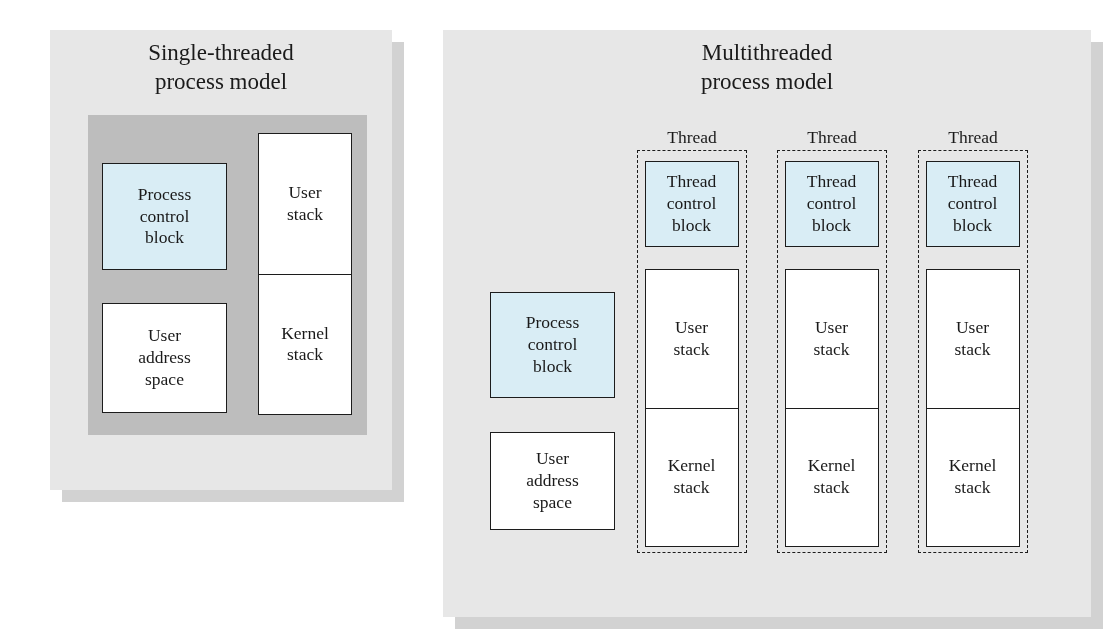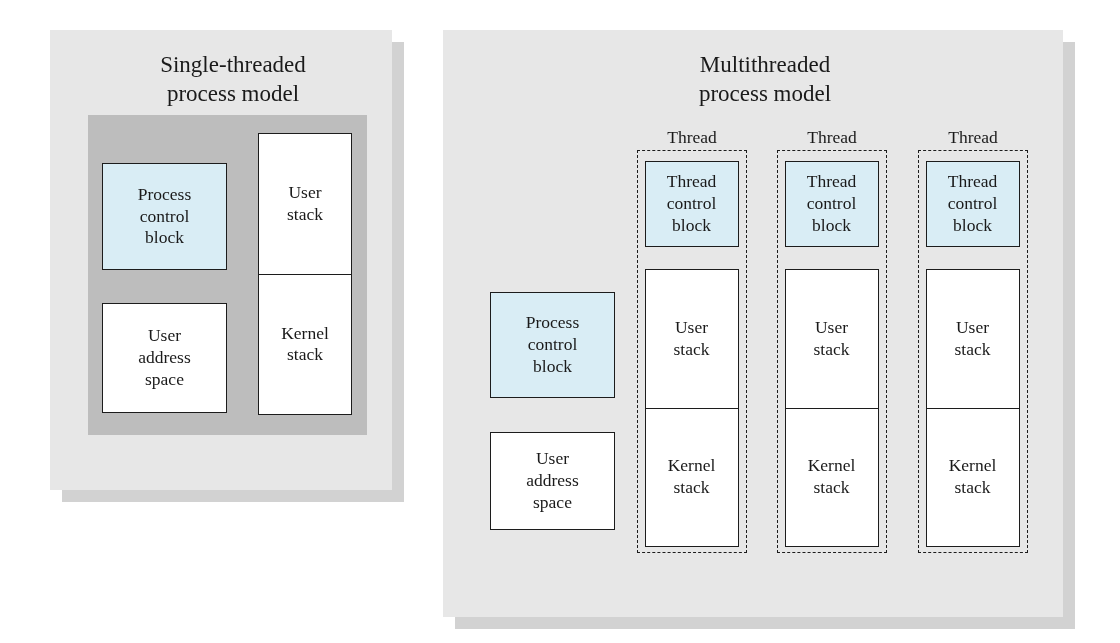--- a/index.html
+++ b/index.html
@@ -6,23 +6,23 @@
   #canvas {
     position:relative; width:1120px; height:643px; background:#ffffff;
     font-family:"Liberation Serif","DejaVu Serif",serif; color:#1a1a1a;
     overflow:hidden;
   }
   .panel {
     position:absolute; background:var(--panel-bg,#e7e7e7);
     box-shadow:12px 12px 0 var(--panel-shadow,#d2d2d2);
   }
   .panel-left  { left:50px;  top:30px; width:342px; height:460px; }
-  .panel-right { left:443px; top:30px; width:620px; height:587px; }
+  .panel-right { left:443px; top:30px; width:620px; height:587px;padding-left:28px; }
   .panel-title {
-    position:absolute; top:8px; left:0; width:100%; margin:12px;
+    position:absolute; top:8px; left:0; width:100%; margin:0;
     font-size:23px; font-weight:400; line-height:1.28; text-align:center;
     white-space:pre-line;
   }
   .inner-area {
     position:absolute; left:38px; top:85px; width:279px; height:320px;
     background:var(--inner-area-bg,#bdbdbd);
   }
   .box {
     position:absolute; box-sizing:border-box;
     background:var(--box-fill,#ffffff); border:1.5px solid var(--line,#1c1c1c);

